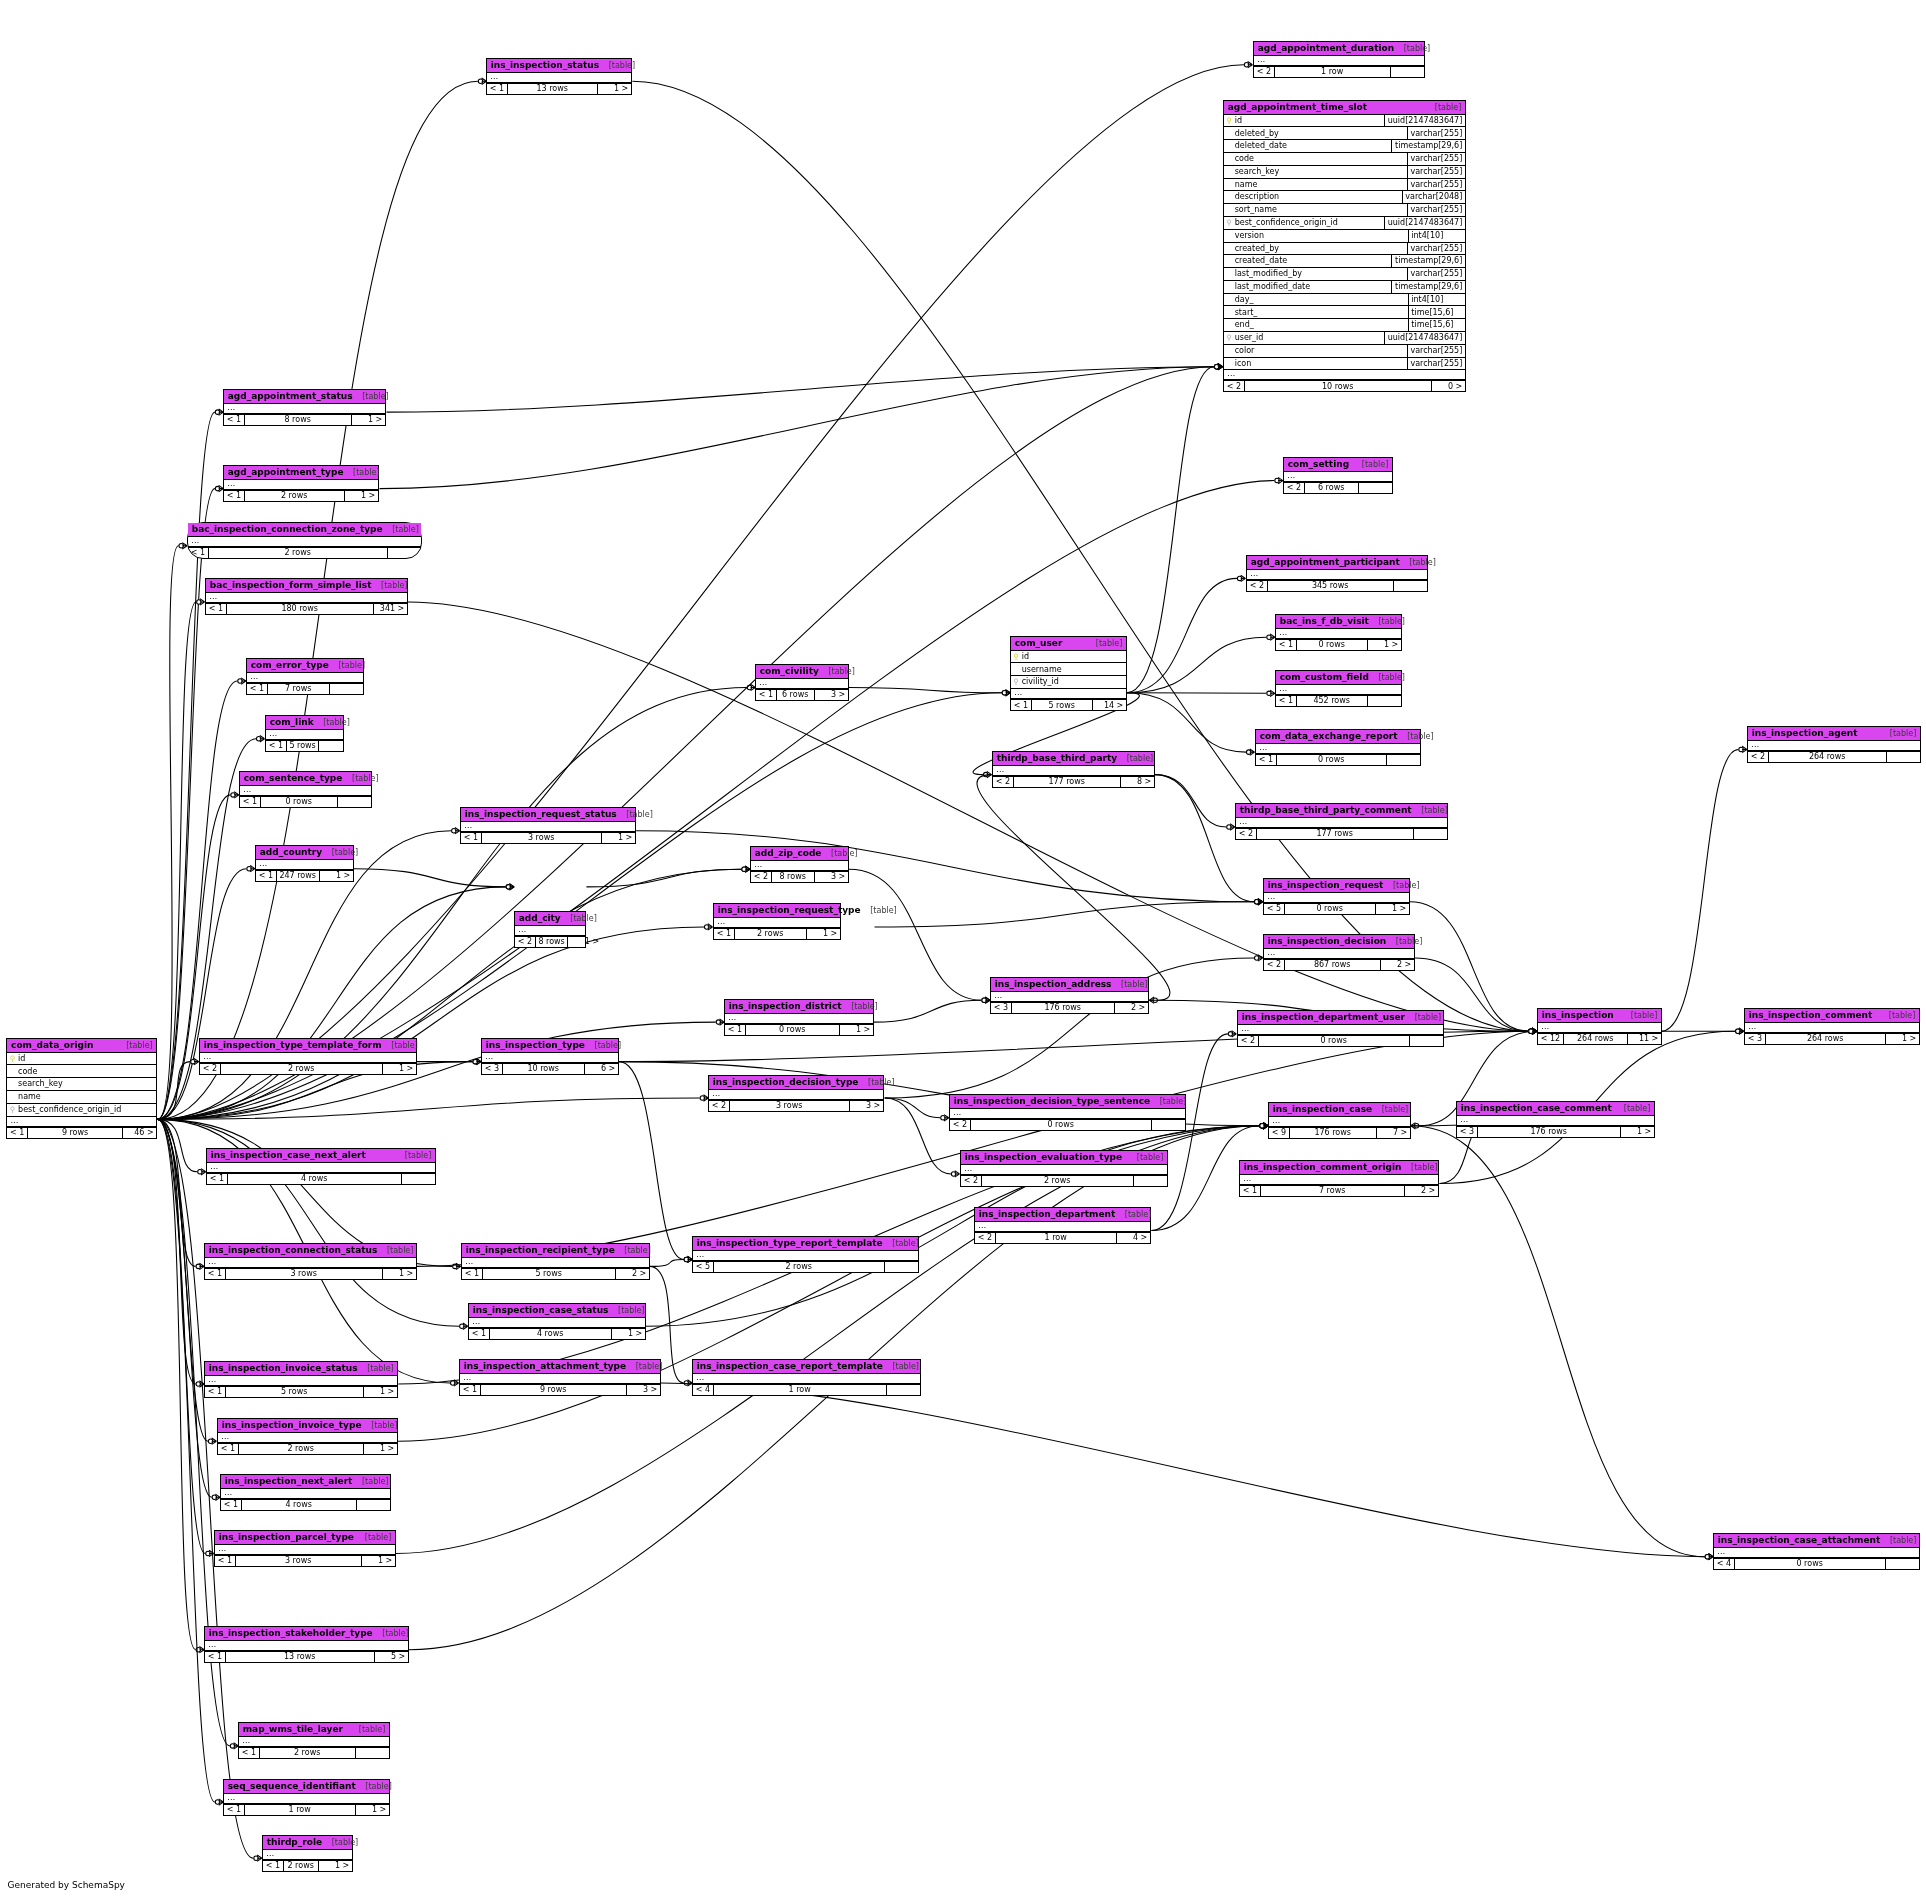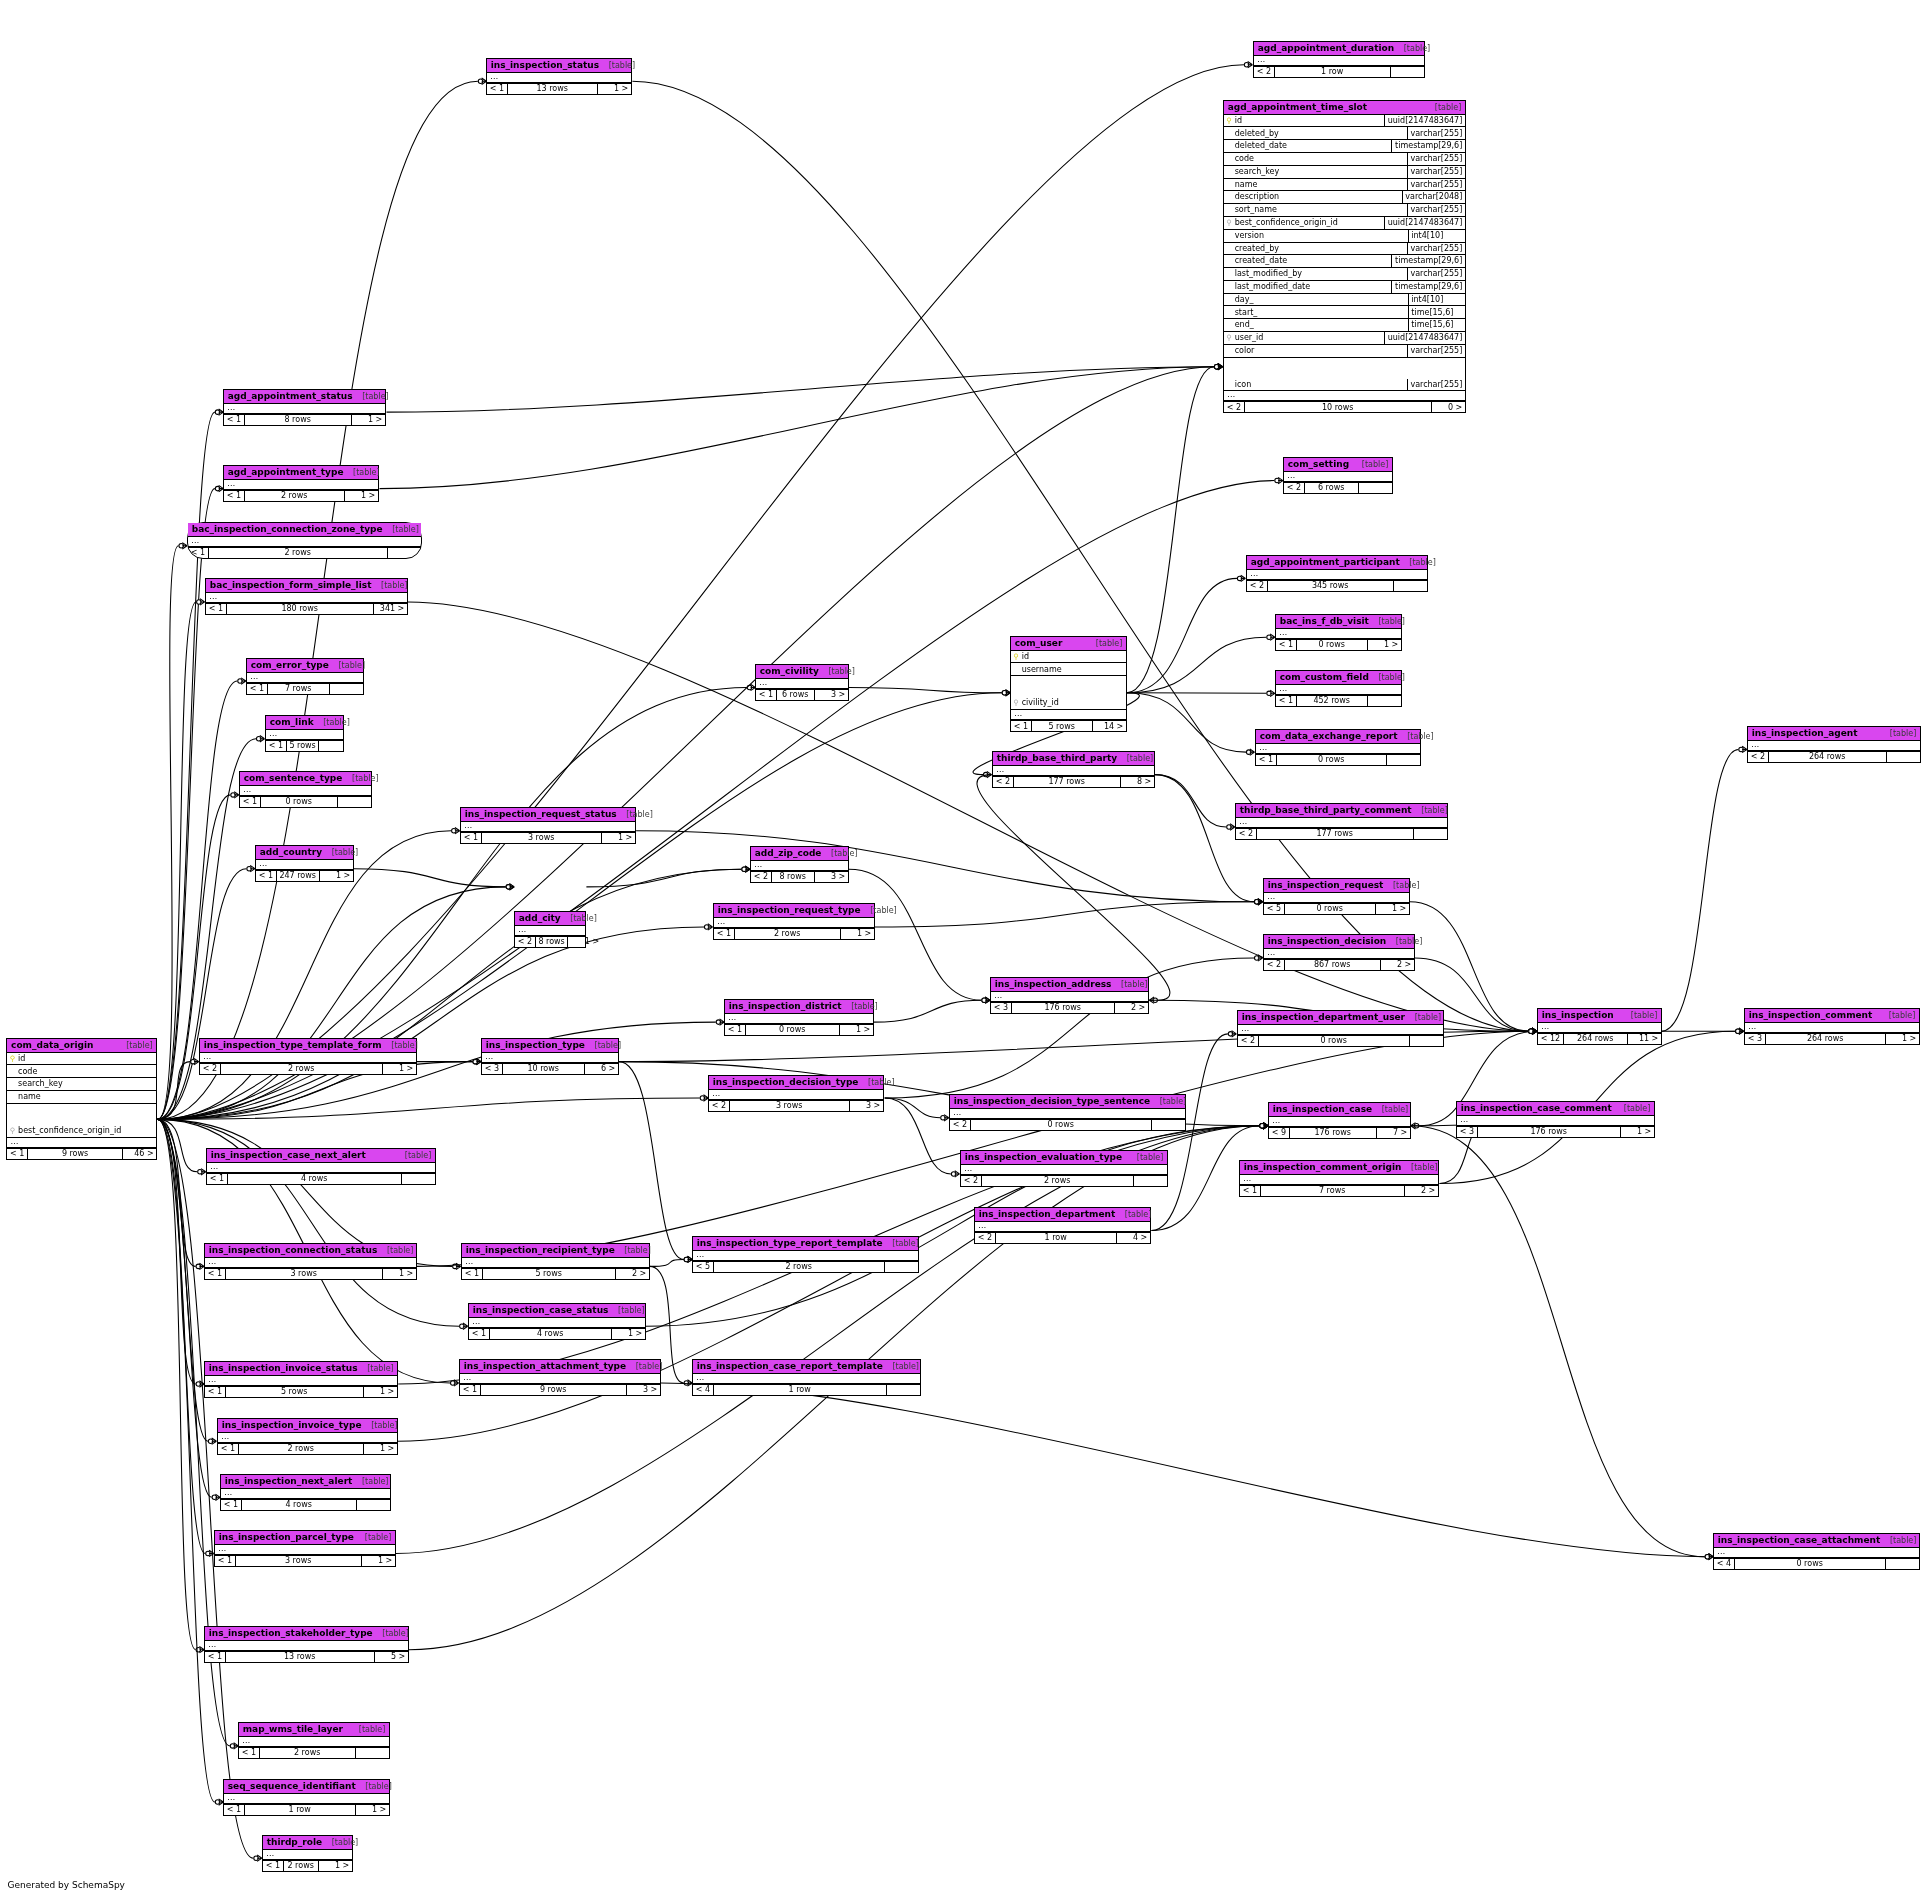--- a/index.html
+++ b/index.html
@@ -11,21 +11,21 @@
   
   .tbl{position:absolute;border:1.1px solid #000;background:#fff;box-sizing:border-box;}
   .tbl.thick{border-width:1.6px;}
   .tbl .hdr{display:flex;align-items:center;justify-content:space-between;
             background:#d946ef;border-bottom:1.1px solid #000;
             padding:1.1px 3.7px 1.6px 3.7px;white-space:nowrap;}
   .tbl .tname{font-weight:bold;font-size:9px;color:#000;letter-spacing:0;}
   .tbl .ttag{font-size:8px;color:#3a3a3a;padding-left:9.6px;}
   .tbl .dots{padding:1.1px 3.2px 2.7px 3.2px;font-size:8px;color:#000;line-height:5.3px;}
   .tbl .col{display:flex;border-bottom:0.5px solid #000;font-size:8px;line-height:9.6px;}
-  .tbl .col:last-child{border-bottom:none;margin-top:21px;}
+  .tbl .col:last-child{border-bottom:none;}
   .tbl .cname{flex:1;padding:1.1px 3.2px 1.1px 2.1px;white-space:nowrap;display:flex;align-items:center;gap:2.7px;}
   .tbl .ctype{border-left:0.5px solid #000;padding:1.1px 2.7px;white-space:nowrap;min-width:51px;}
   .tbl .colwrap{border-bottom:1.1px solid #000;}
   .key{display:inline-block;width:5.9px;text-align:center;font-size:7.5px;line-height:7.5px;}
   .key.pk{color:#d9cf18;}
   .key.fk{color:#a9a9a9;}
   .tbl .foot{display:flex;font-size:8px;border-top:0.5px solid #000;}
   .tbl .foot > div{padding:0.5px 2.7px;white-space:nowrap;}
   .tbl .f1{text-align:left;border-right:0.5px solid #000;}
   .tbl .f2{flex:1;text-align:center;border-right:0.5px solid #000;}
@@ -769,21 +769,21 @@
           <span class="tname">add_zip_code</span>
           <span class="ttag">[table]</span>
         </div>
         <div class="dots" style="border-bottom: 0.5px solid rgb(0, 0, 0);">…</div>
         <div class="foot">
           <div class="f1">&lt; 2</div>
           <div class="f2">8 rows</div>
           <div class="f3" style="min-width: 28px;">3 &gt;</div>
         </div>
       </div>
-      <div class="tbl" style="left: 713px; top: 903px; width: 162px;">
+      <div class="tbl" style="left: 713px; top: 903px; width: 128px;">
         <div class="hdr">
           <span class="tname">ins_inspection_request_type</span>
           <span class="ttag">[table]</span>
         </div>
         <div class="dots" style="border-bottom: 0.5px solid rgb(0, 0, 0);">…</div>
         <div class="foot">
           <div class="f1">&lt; 1</div>
           <div class="f2">2 rows</div>
           <div class="f3" style="min-width: 28px;">1 &gt;</div>
         </div>

